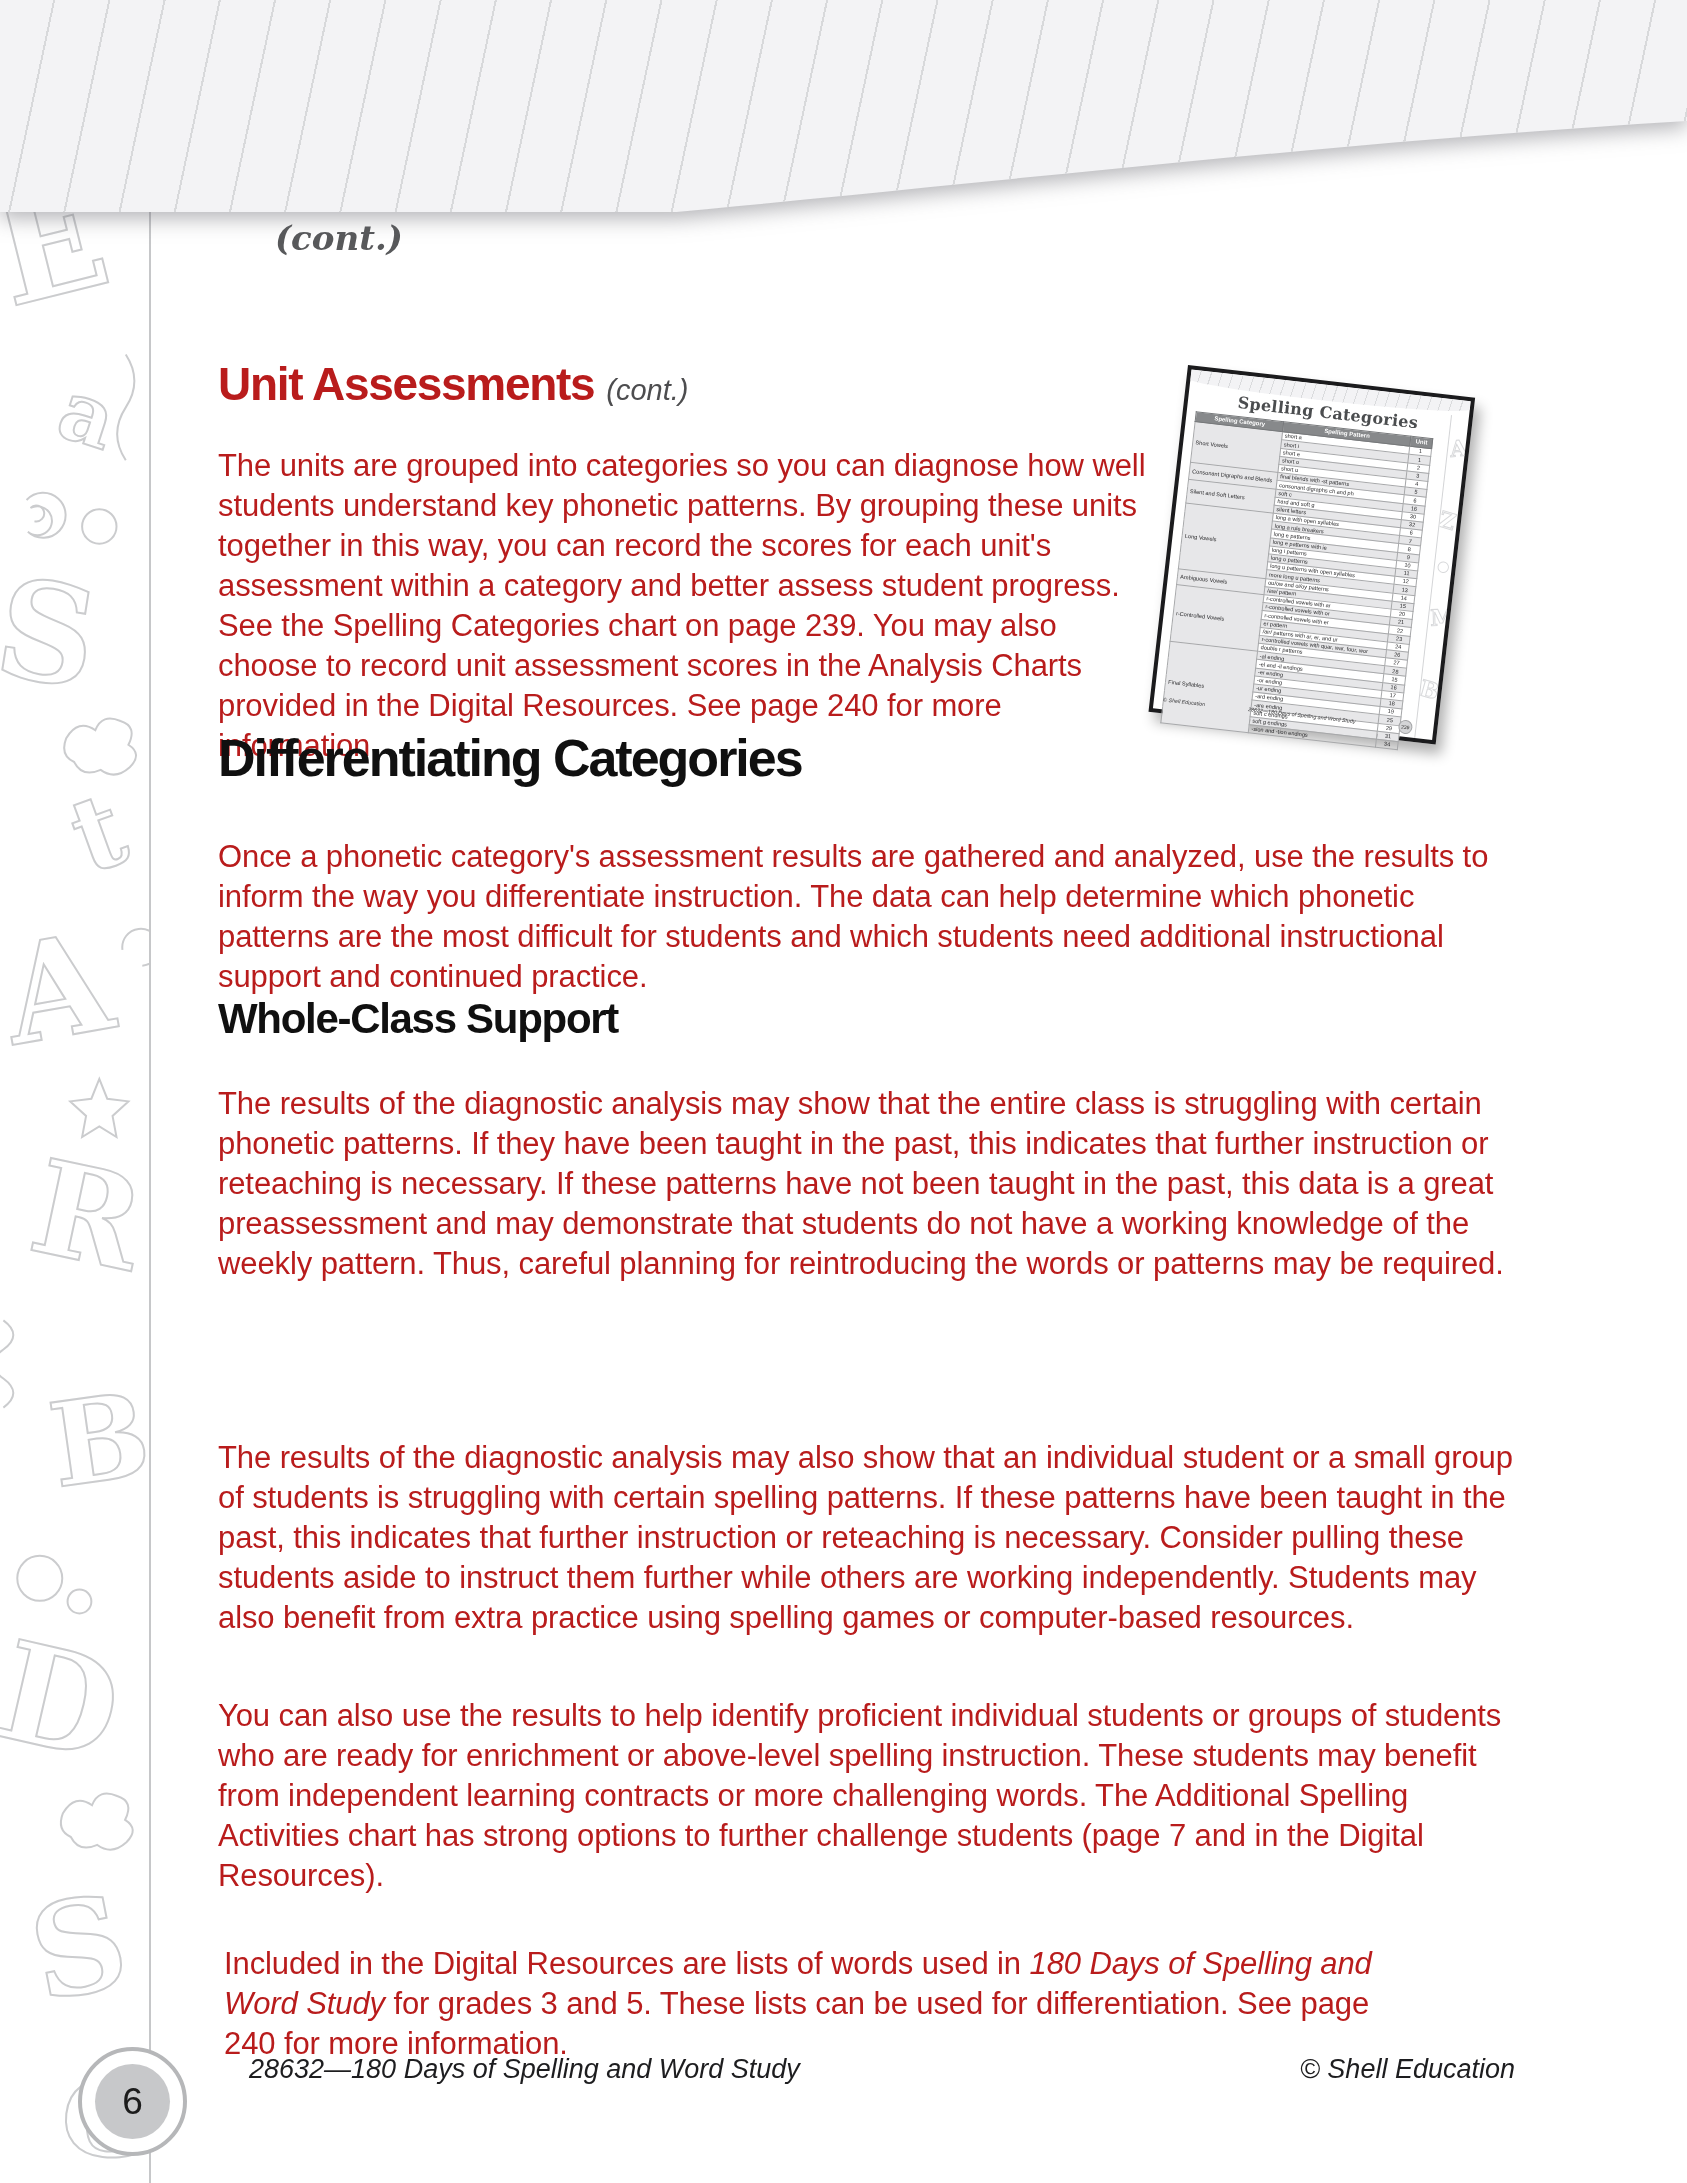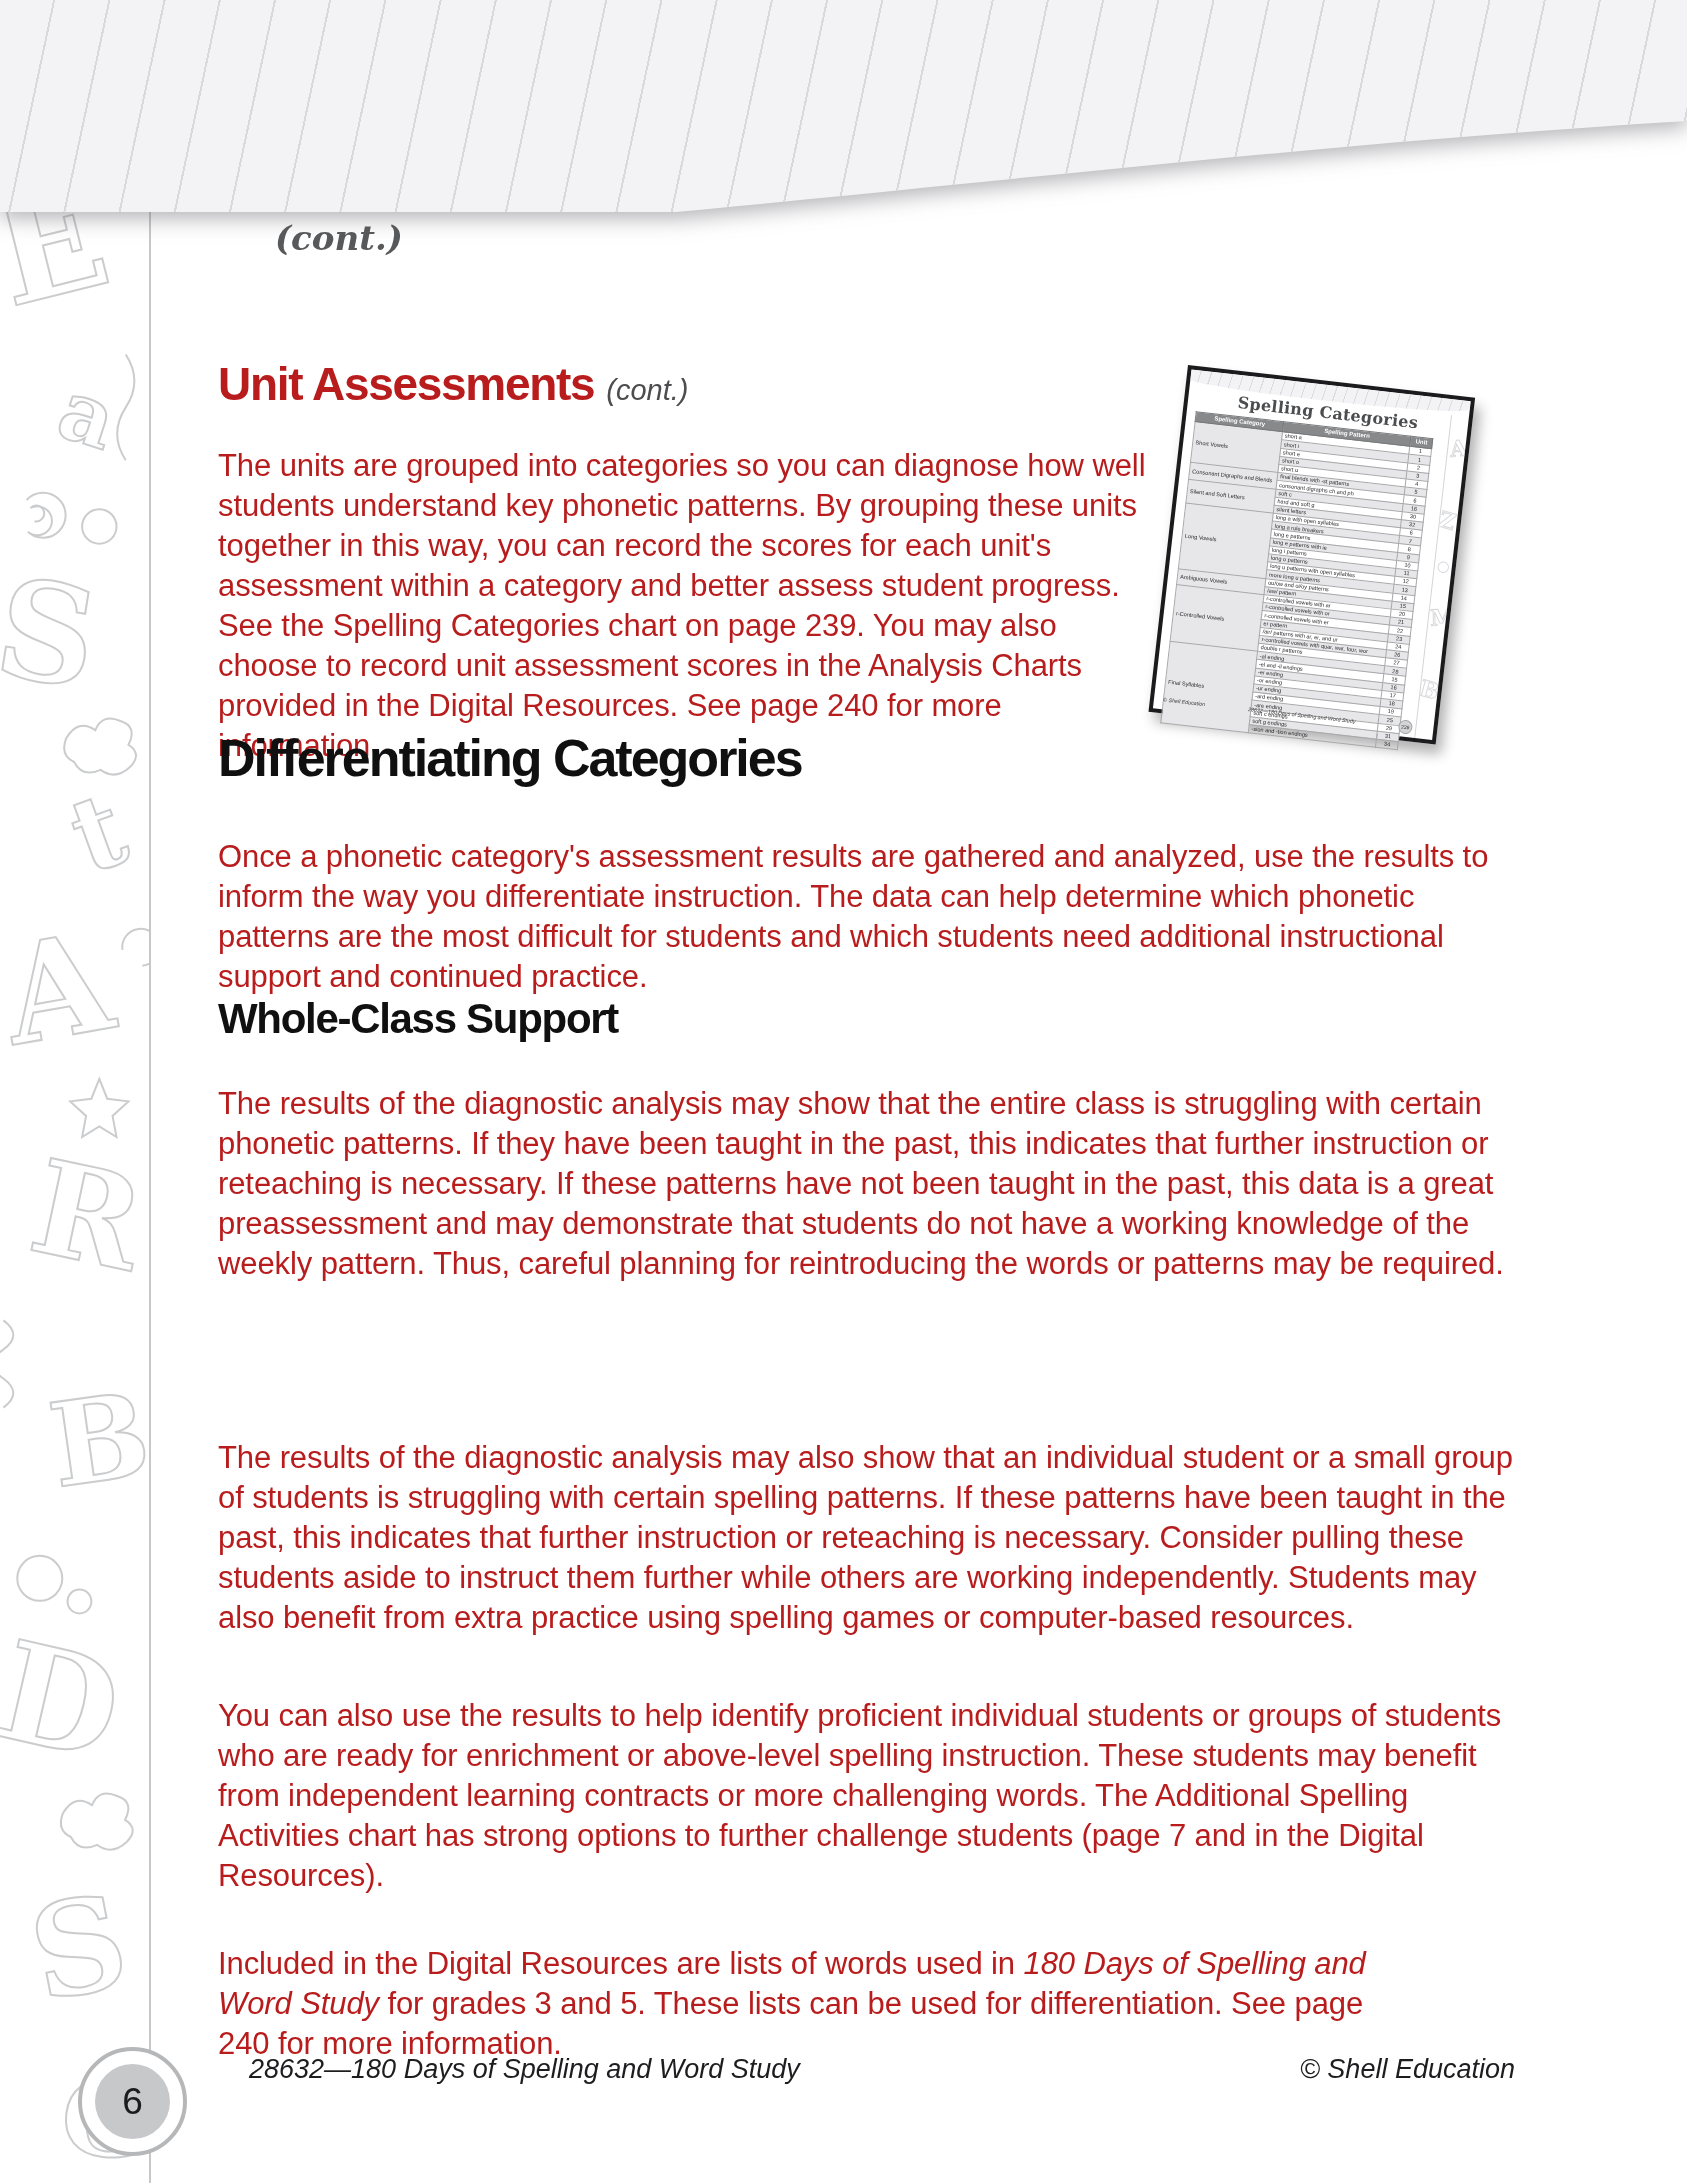--- a/index.html
+++ b/index.html
@@ -297,21 +297,21 @@
   </div>
 
   <div class="h2" style="left:218px;top:728px;">Differentiating Categories</div>
   <p class="body" style="left:218px;top:806px;width:1297px;">Once a phonetic category's assessment results are gathered and analyzed, use the results to inform the way you differentiate instruction.  The data can help determine which phonetic patterns are the most difficult for students and which students need additional instructional support and continued practice.</p>
 
   <div class="h3" style="left:218px;top:987px;">Whole-Class Support</div>
   <p class="body" style="left:218px;top:1053px;width:1297px;">The results of the diagnostic analysis may show that the entire class is struggling with certain phonetic patterns.  If they have been taught in the past, this indicates that further instruction or reteaching is necessary.  If these patterns have not been taught in the past, this data is a great preassessment and may demonstrate that students do not have a working knowledge of the weekly pattern.  Thus, careful planning for reintroducing the words or patterns may be required.</p>
 
   <p class="body" style="left:218px;top:1407px;width:1297px;">The results of the diagnostic analysis may also show that an individual student or a small group of students is struggling with certain spelling patterns.  If these patterns have been taught in the past, this indicates that further instruction or reteaching is necessary.  Consider pulling these students aside to instruct them further while others are working independently.  Students may also benefit from extra practice using spelling games or computer-based resources.</p>
   <p class="body" style="left:218px;top:1665px;width:1310px;">You can also use the results to help identify proficient individual students or groups of students who are ready for enrichment or above-level spelling instruction.  These students may benefit from independent learning contracts or more challenging words.  The Additional Spelling Activities chart has strong options to further challenge students (page 7 and in the Digital Resources).</p>
-  <p class="body" style="left:218px;top:1897px;width:1191px;margin-top:47px;">
+  <p class="body" style="left:224px;top:1897px;width:1191px;margin-top:47px;">
     <span>Included in the Digital Resources are lists of words used in </span><i>180 Days of Spelling and Word Study</i><span> for grades 3 and 5.  These lists can be used for differentiation.  See page 240 for more information.</span>
   </p>
 
   <div class="pg-circle">
     <div class="pg-inner">6</div>
   </div>
   <div class="f-left">28632—180 Days of Spelling and Word Study</div>
   <div class="f-right">© Shell Education</div>
 
 </div>

